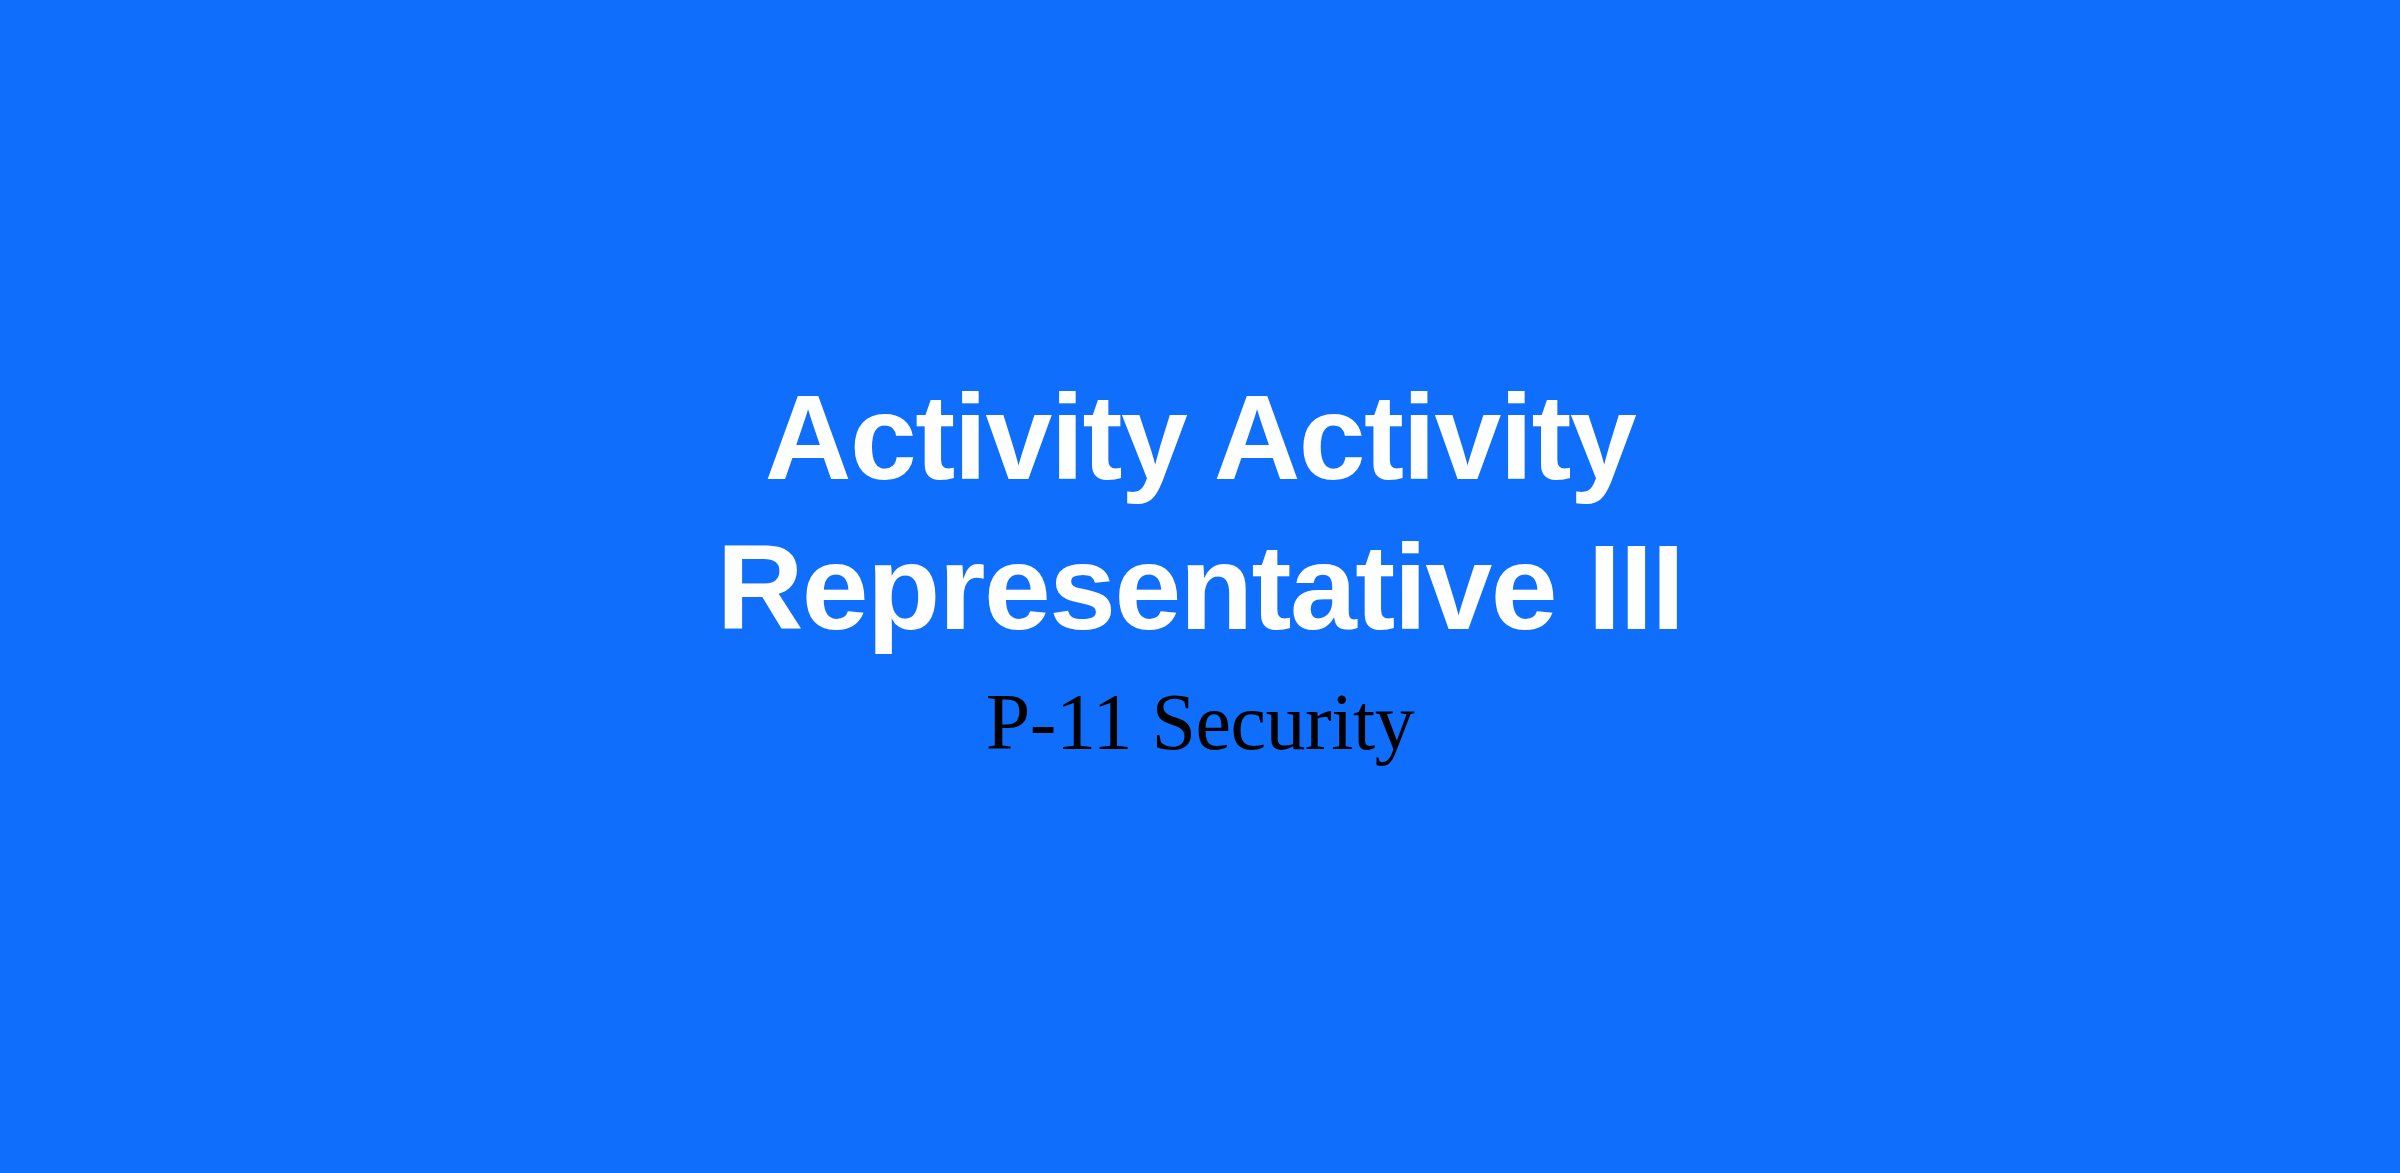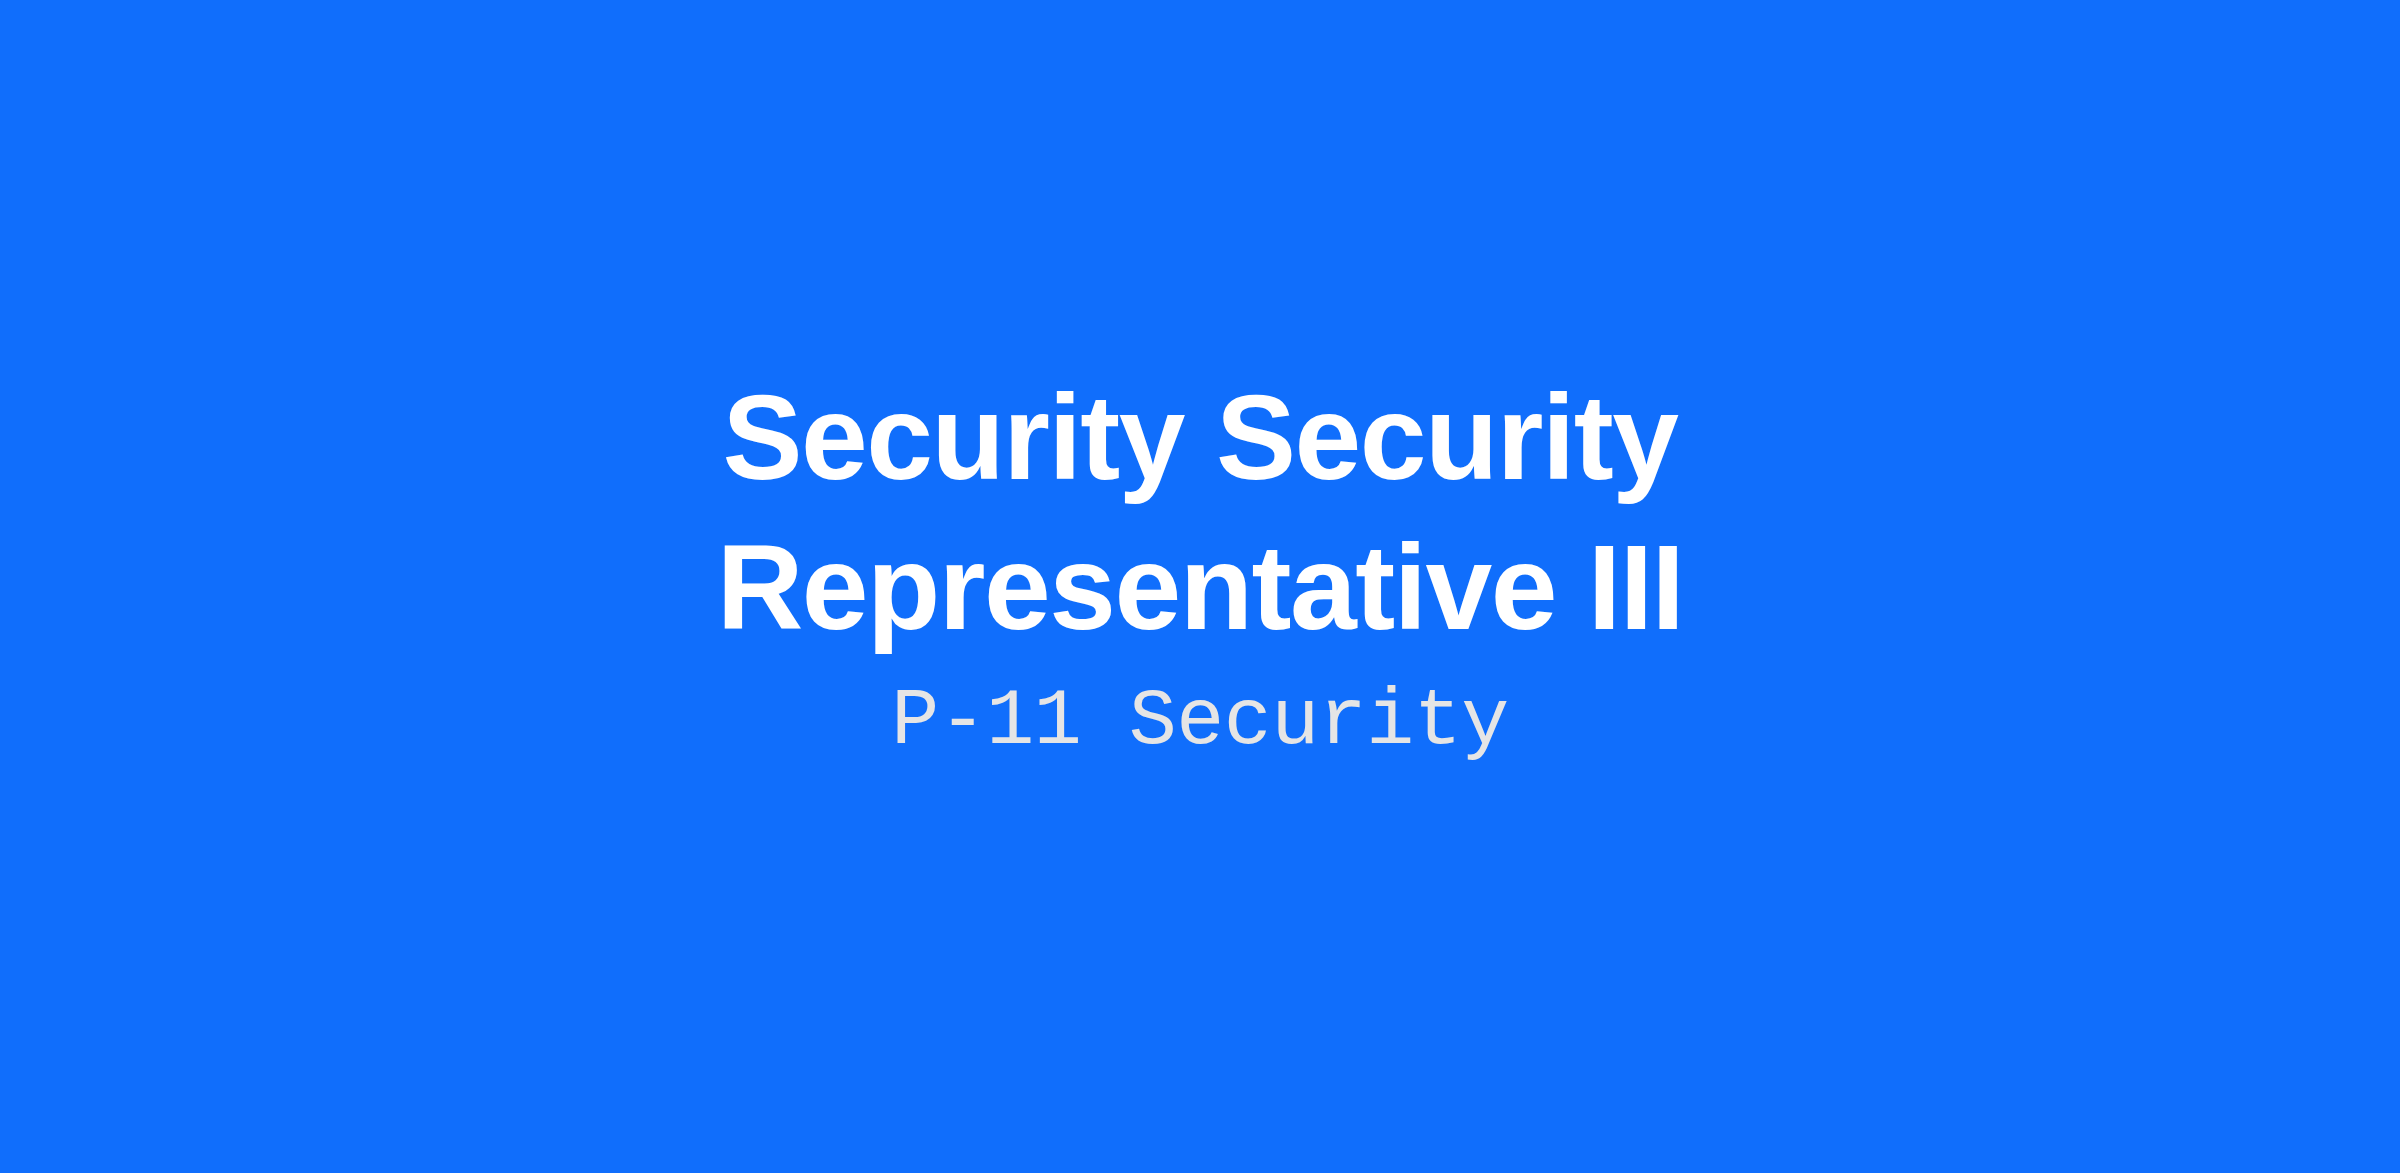--- a/index.html
+++ b/index.html
@@ -47,34 +47,34 @@
     font-size: 120px;
     font-weight: 700;
     line-height: 1.25;
     letter-spacing: -1.5px;
     word-wrap: break-word;
   }
 
   .job-subtitle {
     margin: 14px 0 8px 0;
     padding: 0;
-    color: #e5e5e5;
-    font-family: Liberation Mono, monospace;
+    color: #000000;
+    font-family: Liberation Serif, serif;
     font-size: 80px;
     font-weight: 400;
     line-height: 1.15;
     letter-spacing: -0.5px;
   }
 </style>
 </head>
 <body>
 
 <div class="hero-banner" style="background-color: rgb(16, 110, 252); color: rgb(255, 255, 255);">
 
   <div class="hero-inner">
 
-    <h1 class="job-title">Security Security Representative III</h1>
+    <h1 class="job-title">Activity Activity Representative III</h1>
 
     <p class="job-subtitle">P-11 Security</p>
 
   </div>
 
 </div>
 
 </body></html>

